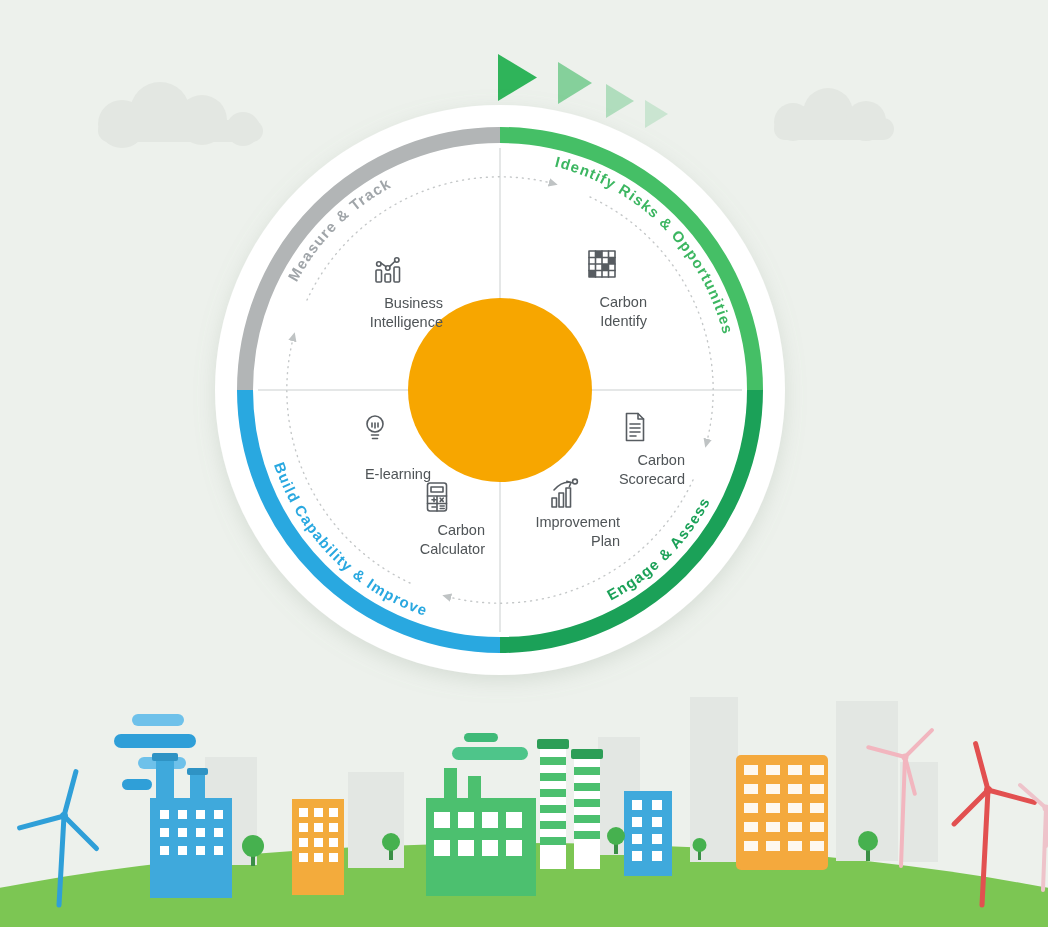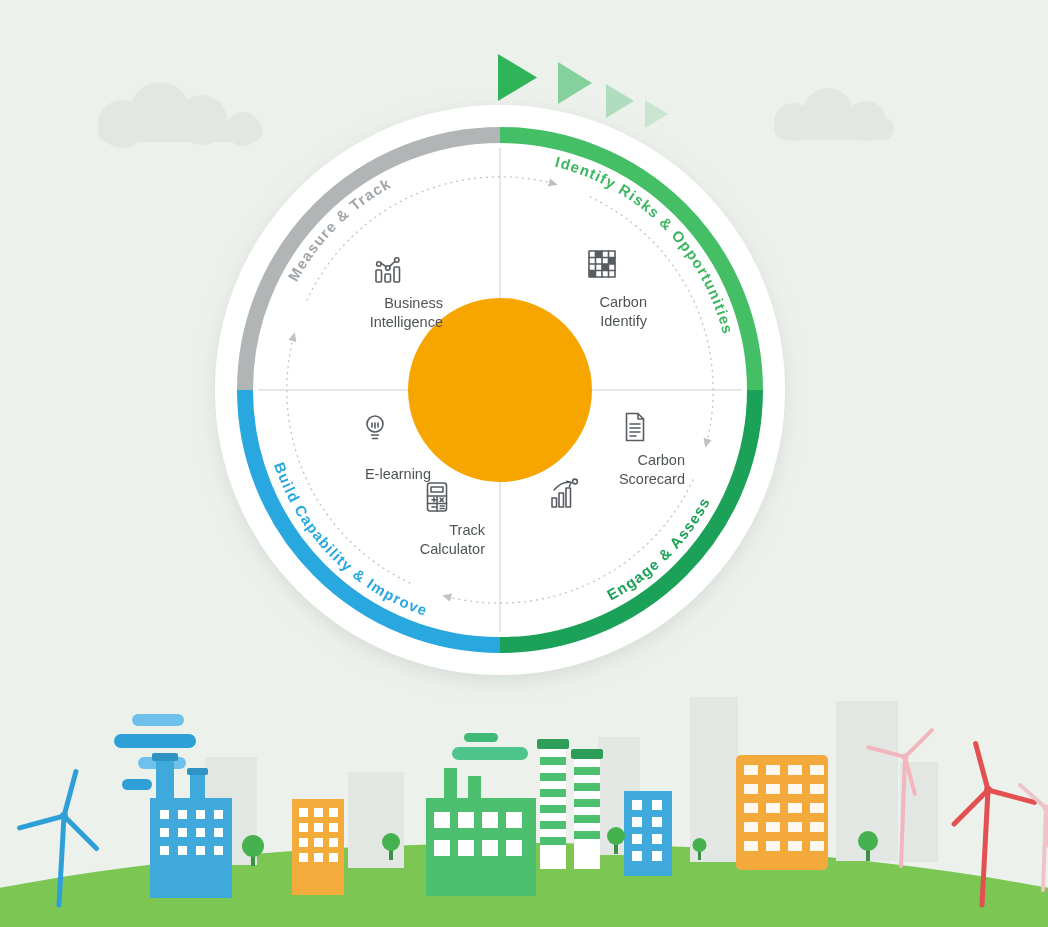--- a/index.html
+++ b/index.html
@@ -324,17 +324,18 @@
       <path d="M1046 808 L1043 890"></path>
       <path d="M1046 808 L1020 785 M1046 808 L1046 846"></path>
       <circle cx="1046" cy="808" r="3.5" fill="#eec3ca" stroke="none"></circle>
     </g>
   </g>
 </svg>
 
 <div class="module-label" style="left:388px; top:313px; width:110px;">Business Intelligence</div>
 <div class="module-label" style="left:602px; top:312px; width:90px;">Carbon Identify</div>
 <div class="module-label" style="left:376px; top:475px; width:110px;">E-learning</div>
-<div class="module-label" style="left:437px; top:540px; width:96px;">Track Calculator</div>
+<div class="module-label" style="left:437px; top:540px; width:96px;">Carbon Calculator</div>
 <div class="module-label" style="left:635px; top:470px; width:100px;">Carbon Scorecard</div>
+<div class="module-label" style="left:565px; top:532px; width:110px;">Improvement Plan</div>
 
 
 </div>
 
 </body></html>

